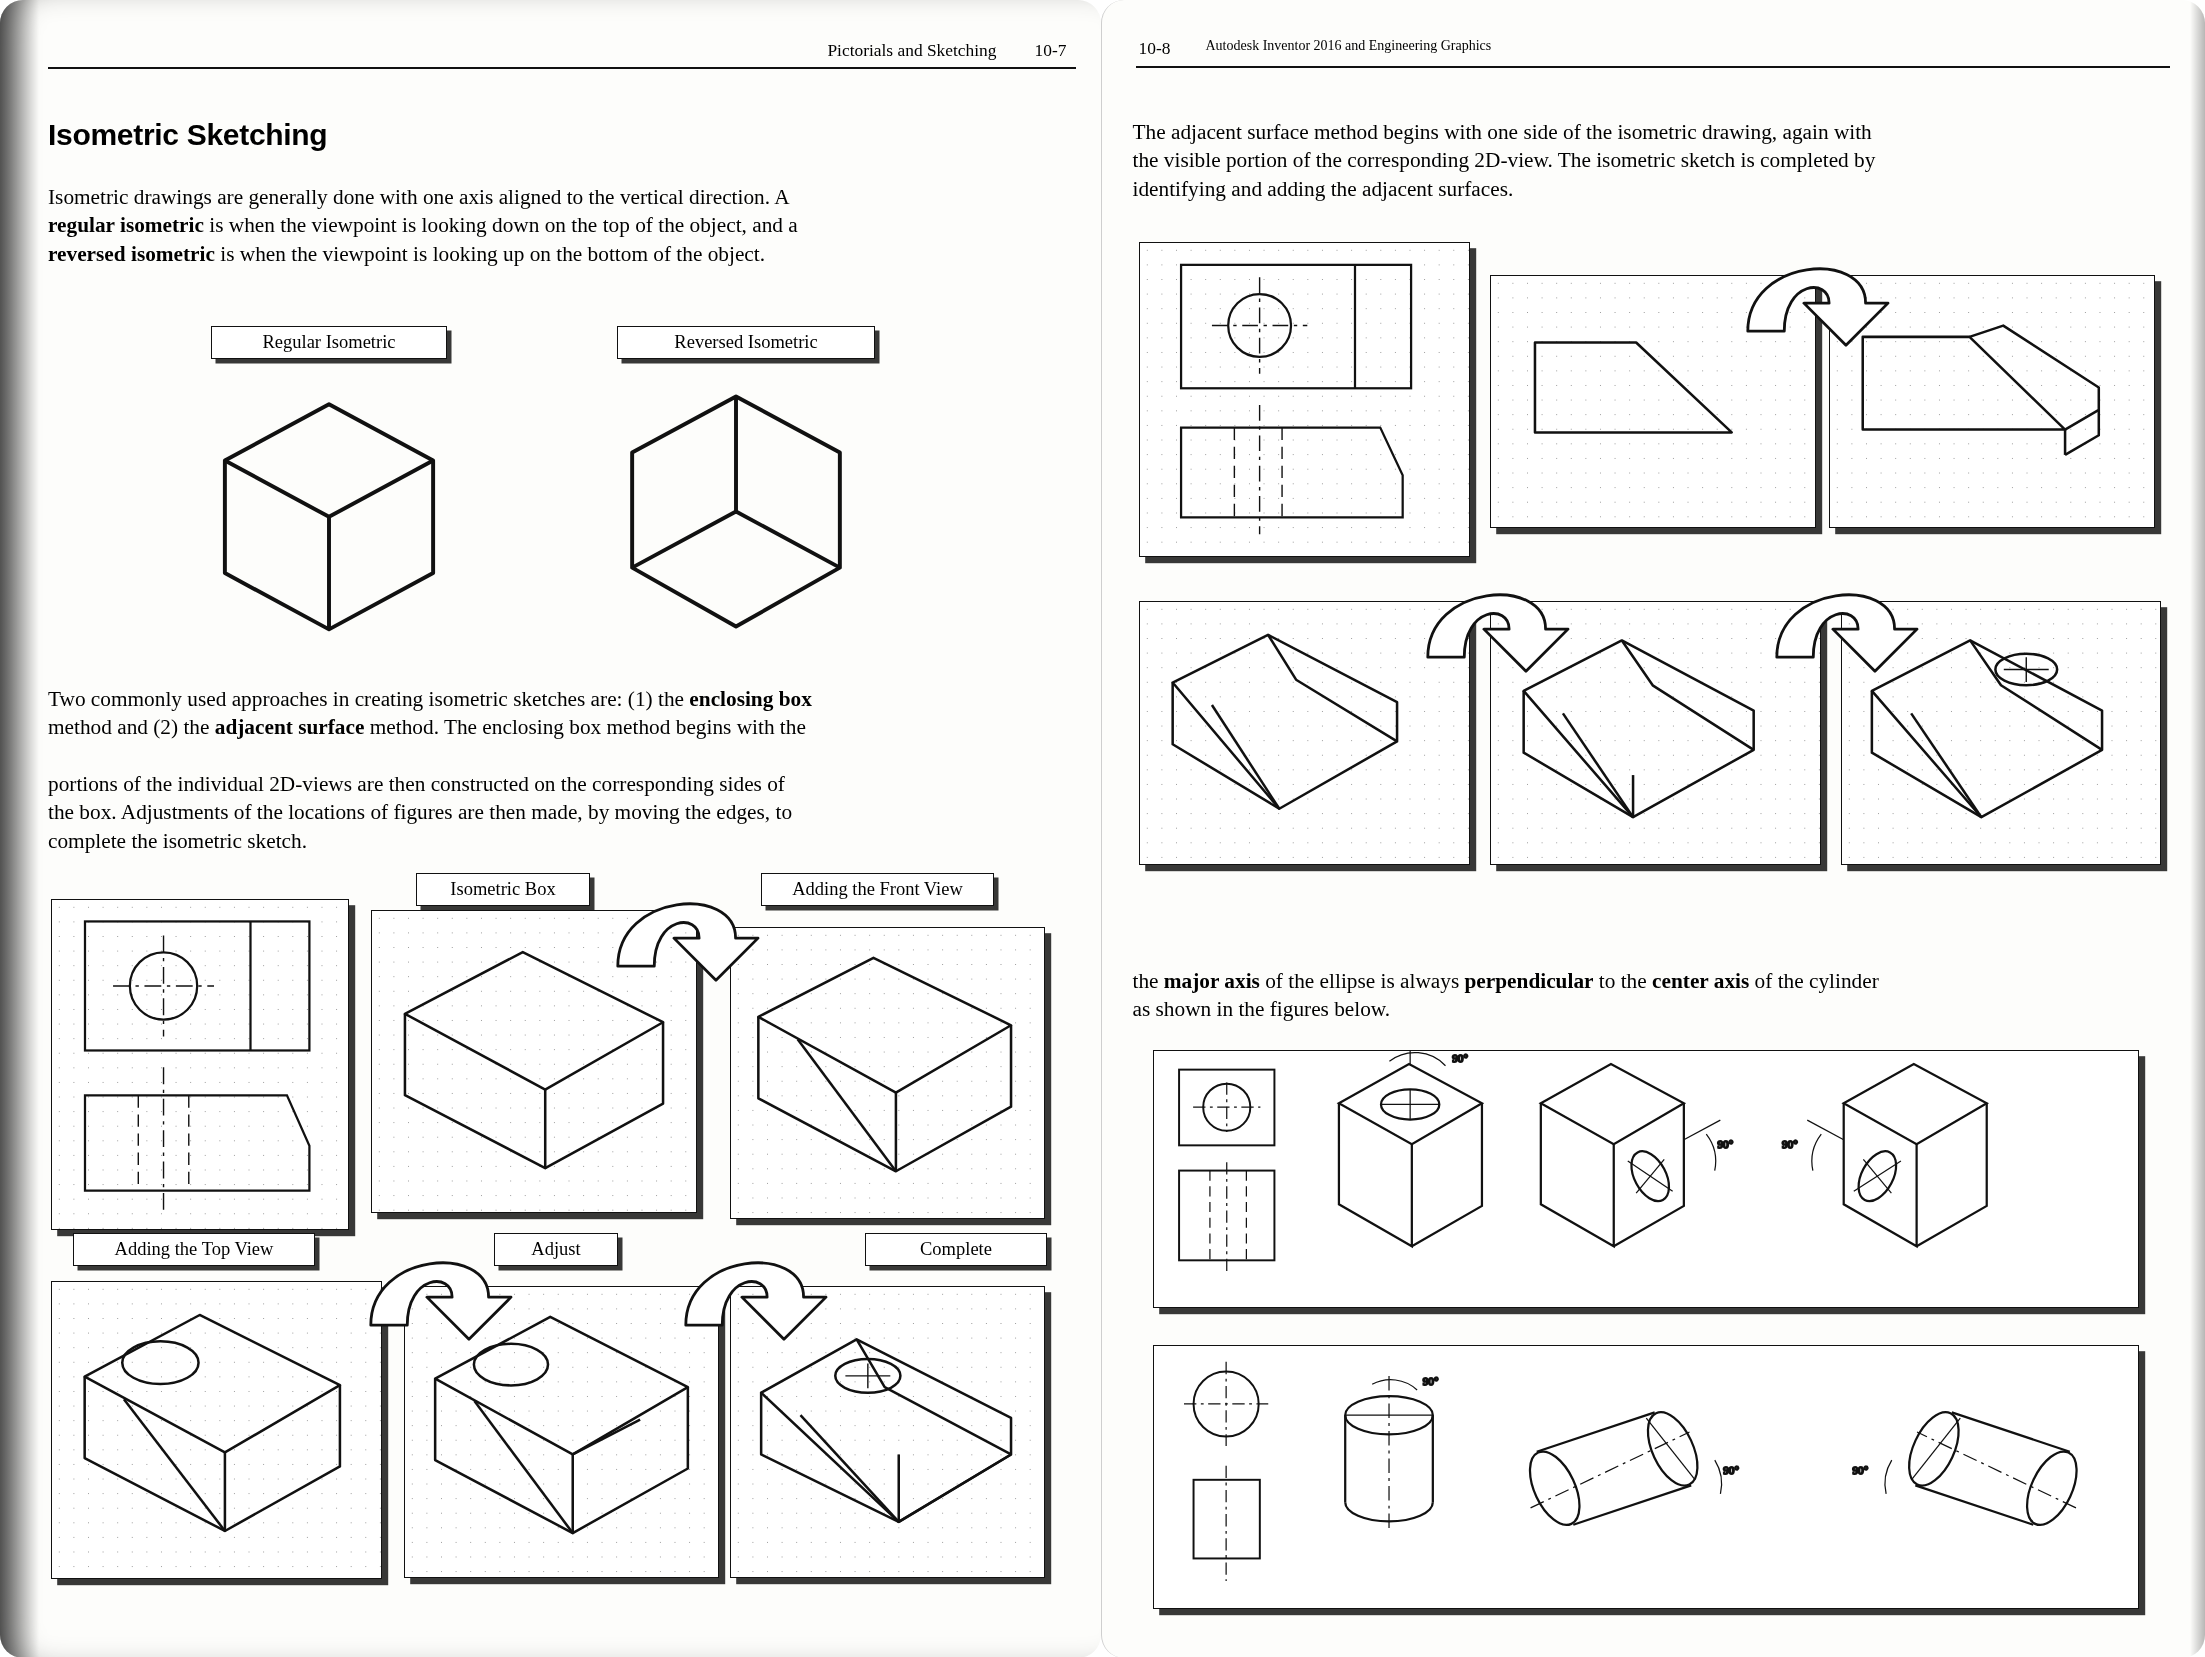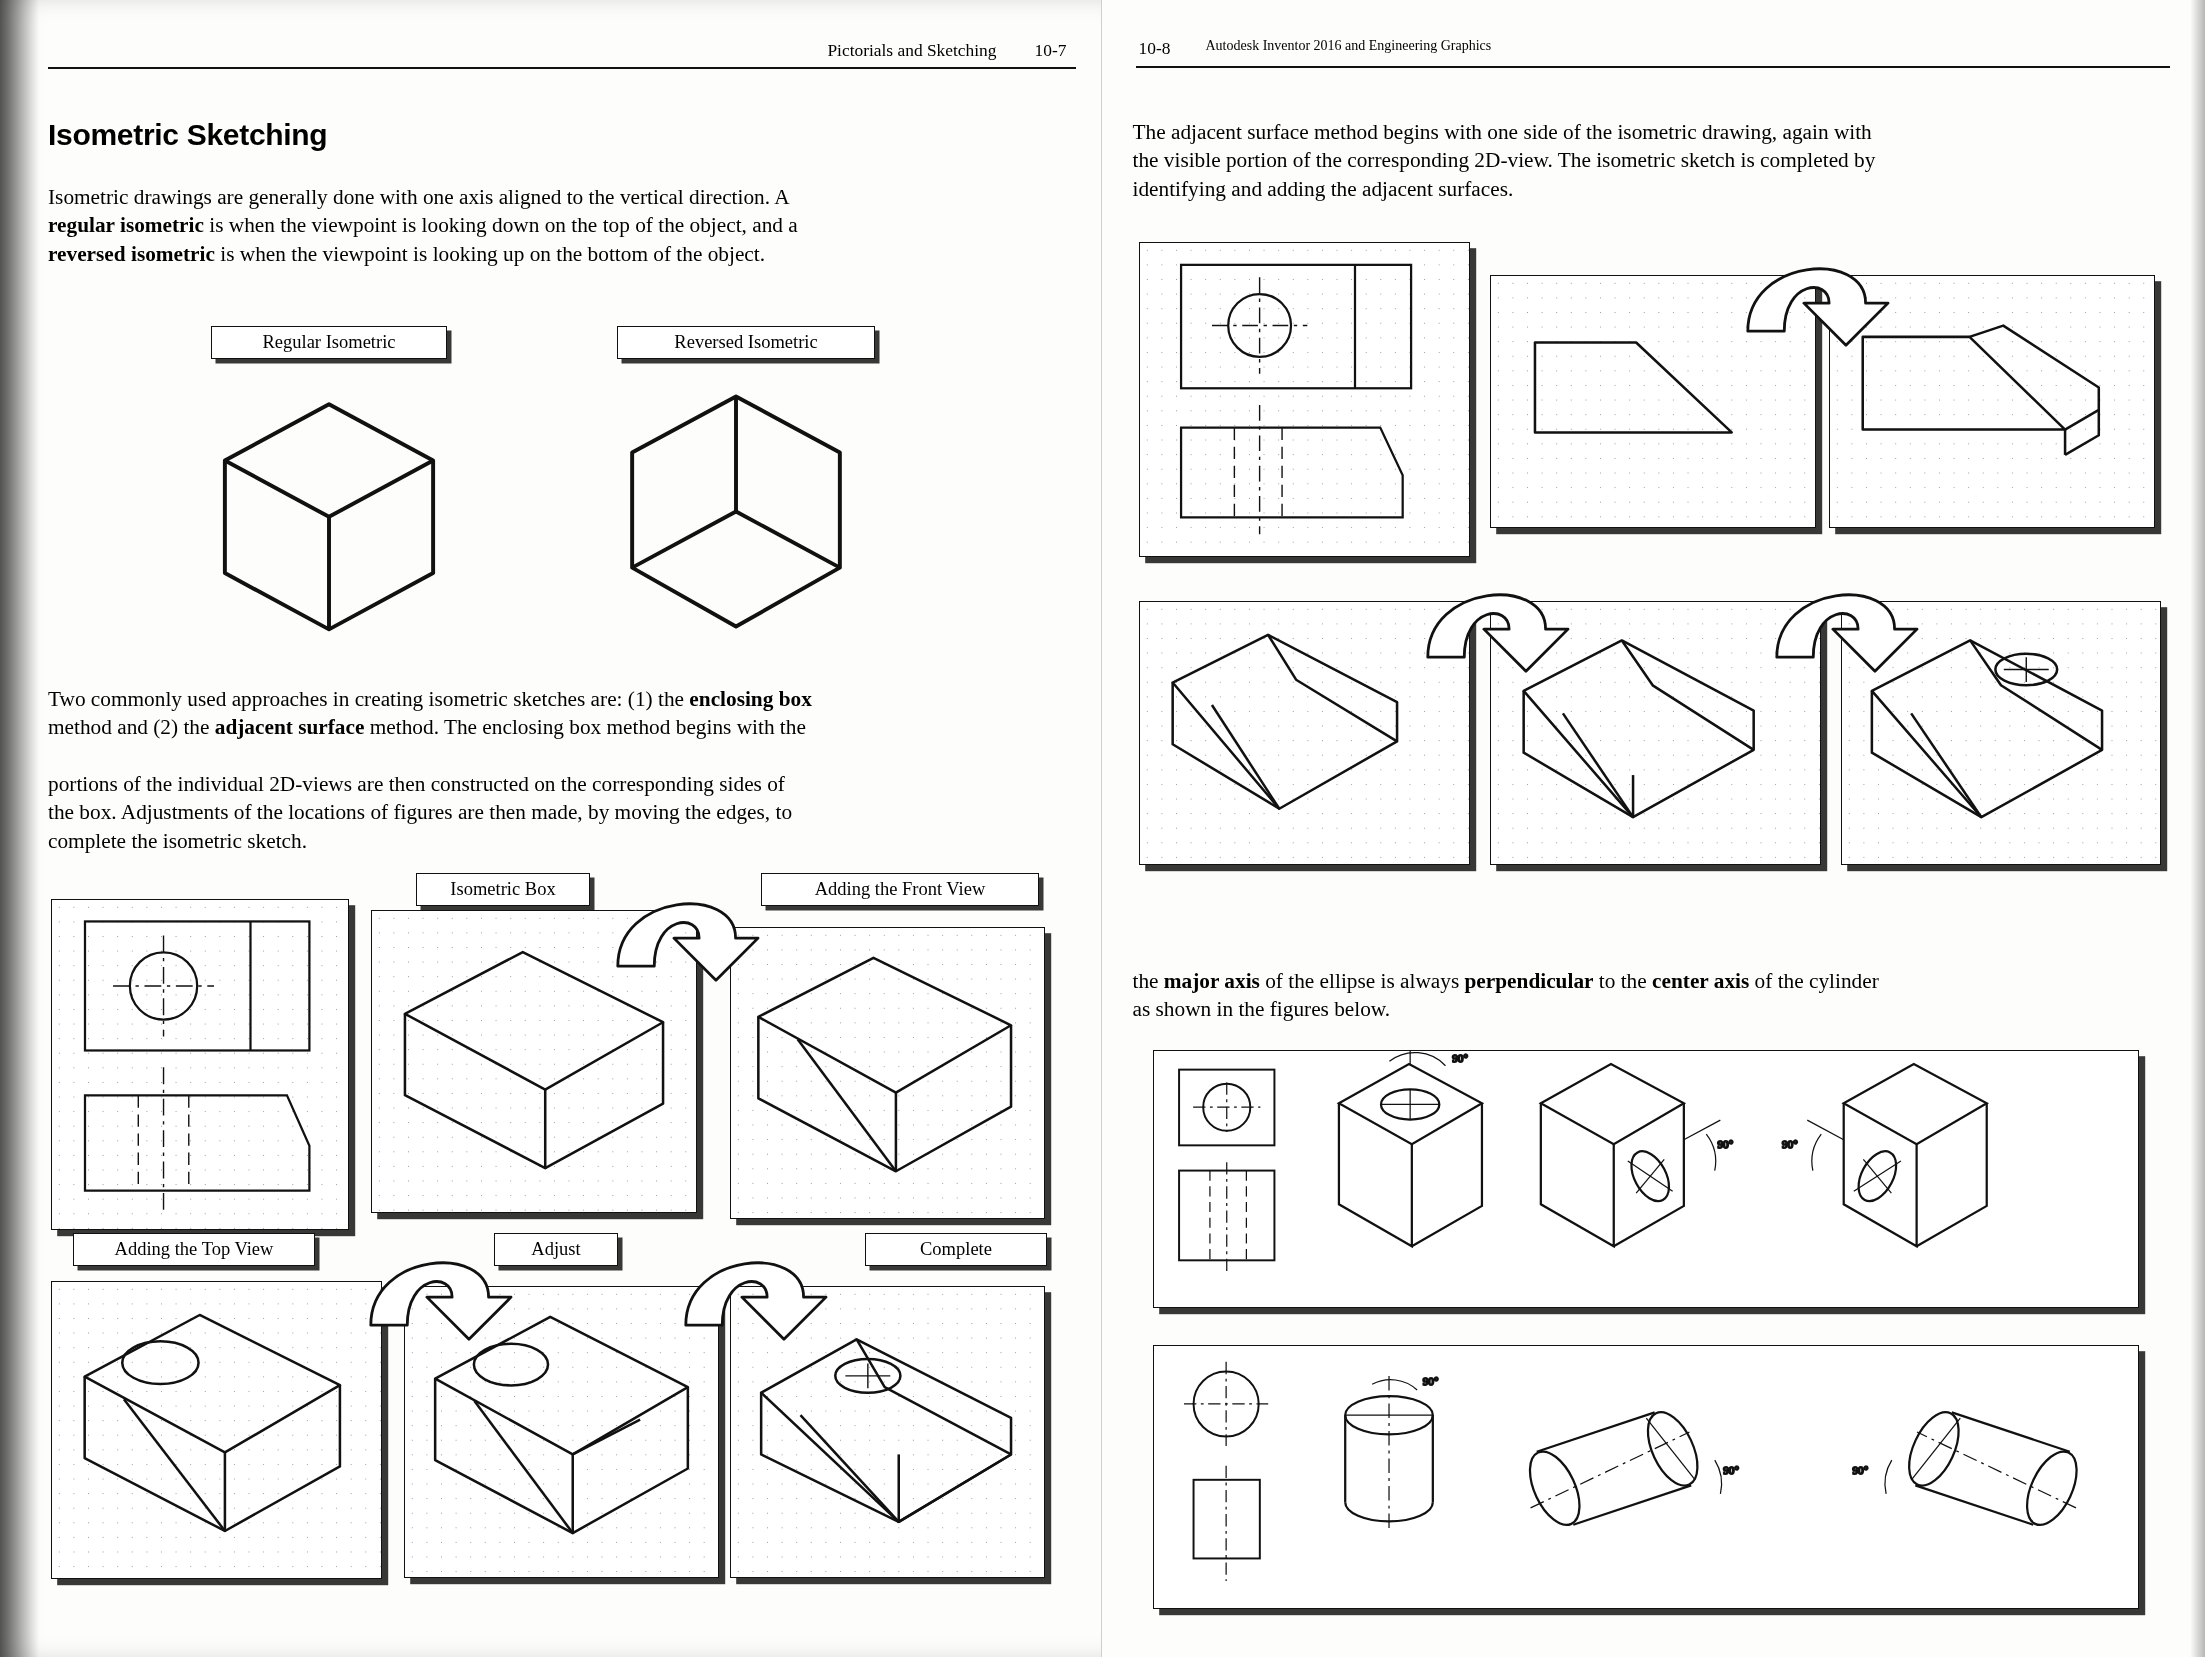--- a/index.html
+++ b/index.html
@@ -20,20 +20,21 @@
     height: 1658px;
     background: #ffffff;
     display: flex;
   }
   
   .page {
     position: relative;
     height: 1658px;
     background: #fdfdfb;
     overflow: hidden;
+    border-radius: 23px;
   }
   .page-left {
     width: 1101px;
     box-shadow: inset 22.5px 0 34px -17px rgba(0,0,0,0.45);
   }
   .page-right {
     width: 1104px;
     border-left: 1.7px solid #cfcfcf;
   }
   .gutter-shadow {
@@ -190,21 +191,21 @@
 
     <div class="panel" style="left:371px; top:910px; width:326px; height:303px;"></div>
     <svg class="svg-abs" style="left:371px; top:910px;" width="326" height="303" viewBox="0 0 580 540">
       <g fill="none" stroke="#111" stroke-width="4.5" stroke-linejoin="round">
         <polygon points="60,185 270,75 520,200 310,320"></polygon>
         <polyline points="60,185 60,330 310,460 310,320"></polyline>
         <polyline points="310,460 520,345 520,200"></polyline>
       </g>
     </svg>
 
-    <div class="caption" style="left:761px; top:873px; width:278px;">Adding the Front View</div>
+    <div class="caption" style="left:761px; top:873px; width:233px;">Adding the Front View</div>
 
     <div class="panel" style="left:730px; top:927px; width:315px; height:292px;"></div>
     <svg class="svg-abs" style="left:730px; top:927px;" width="315" height="292" viewBox="0 0 560 520">
       <g fill="none" stroke="#111" stroke-width="4.5" stroke-linejoin="round">
         <polygon points="50,160 255,55 500,175 295,295"></polygon>
         <polyline points="50,160 50,305 295,435 295,295"></polyline>
         <polyline points="295,435 500,320 500,175"></polyline>
         <line x1="120" y1="200" x2="295" y2="435"></line>
       </g>
     </svg>

